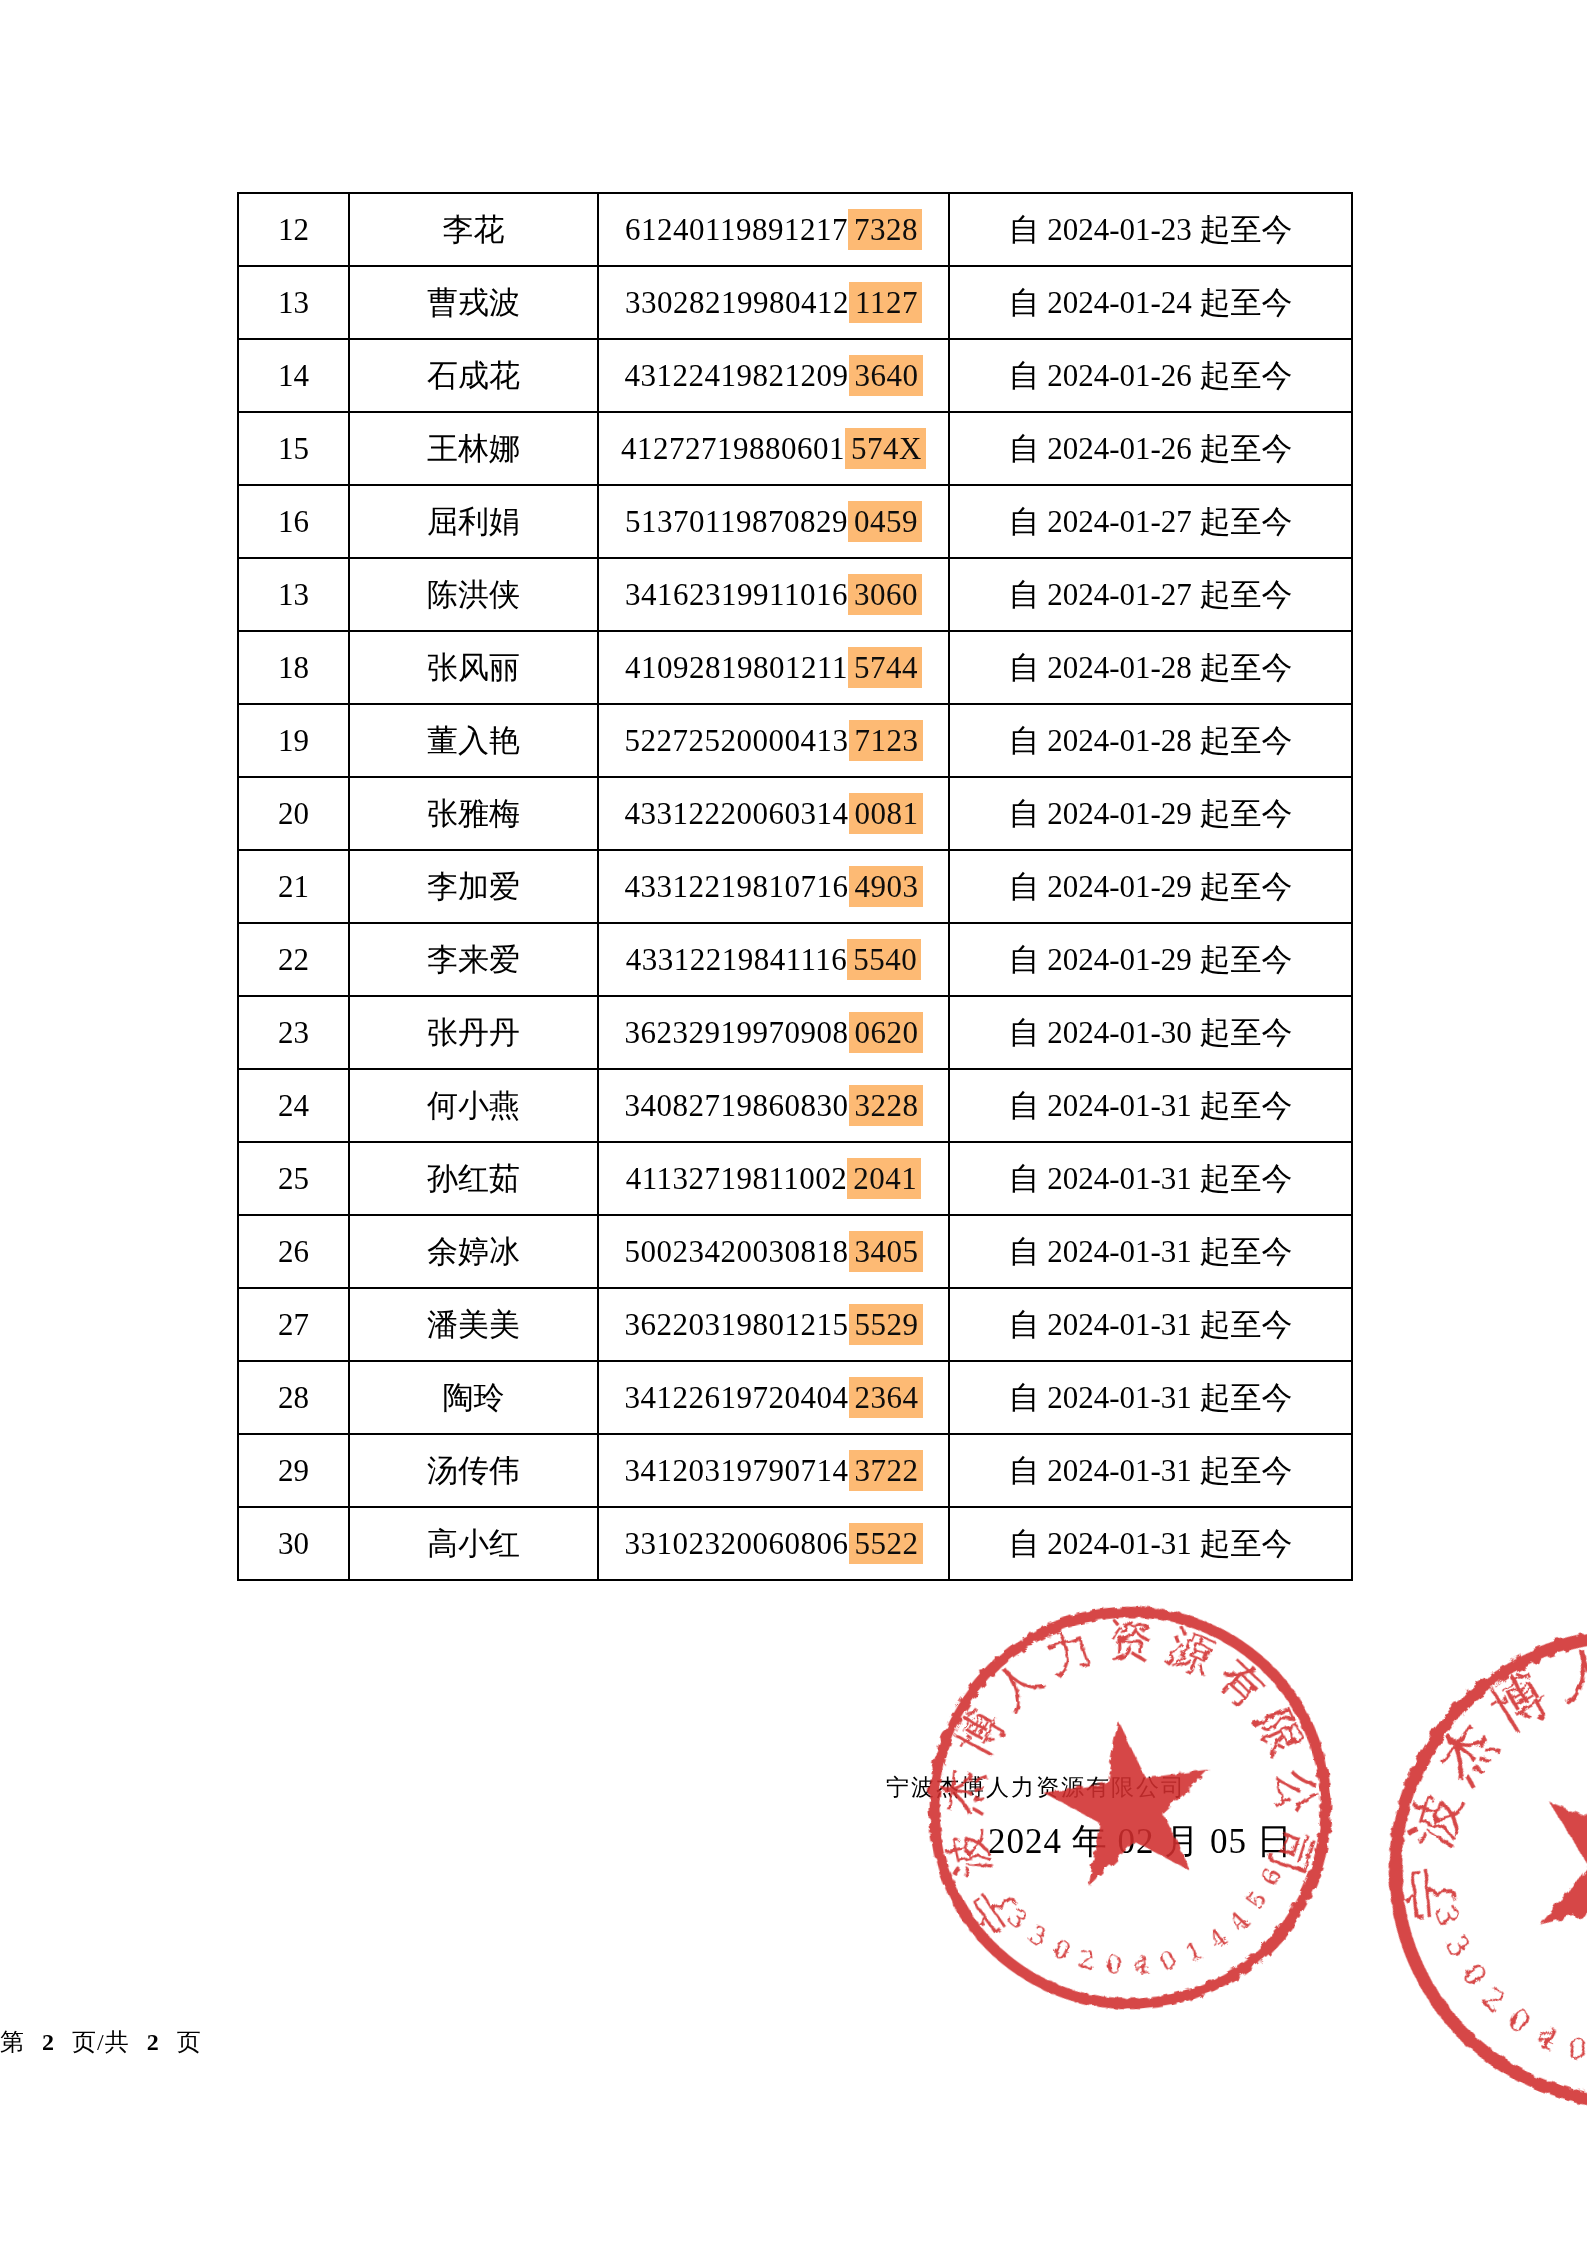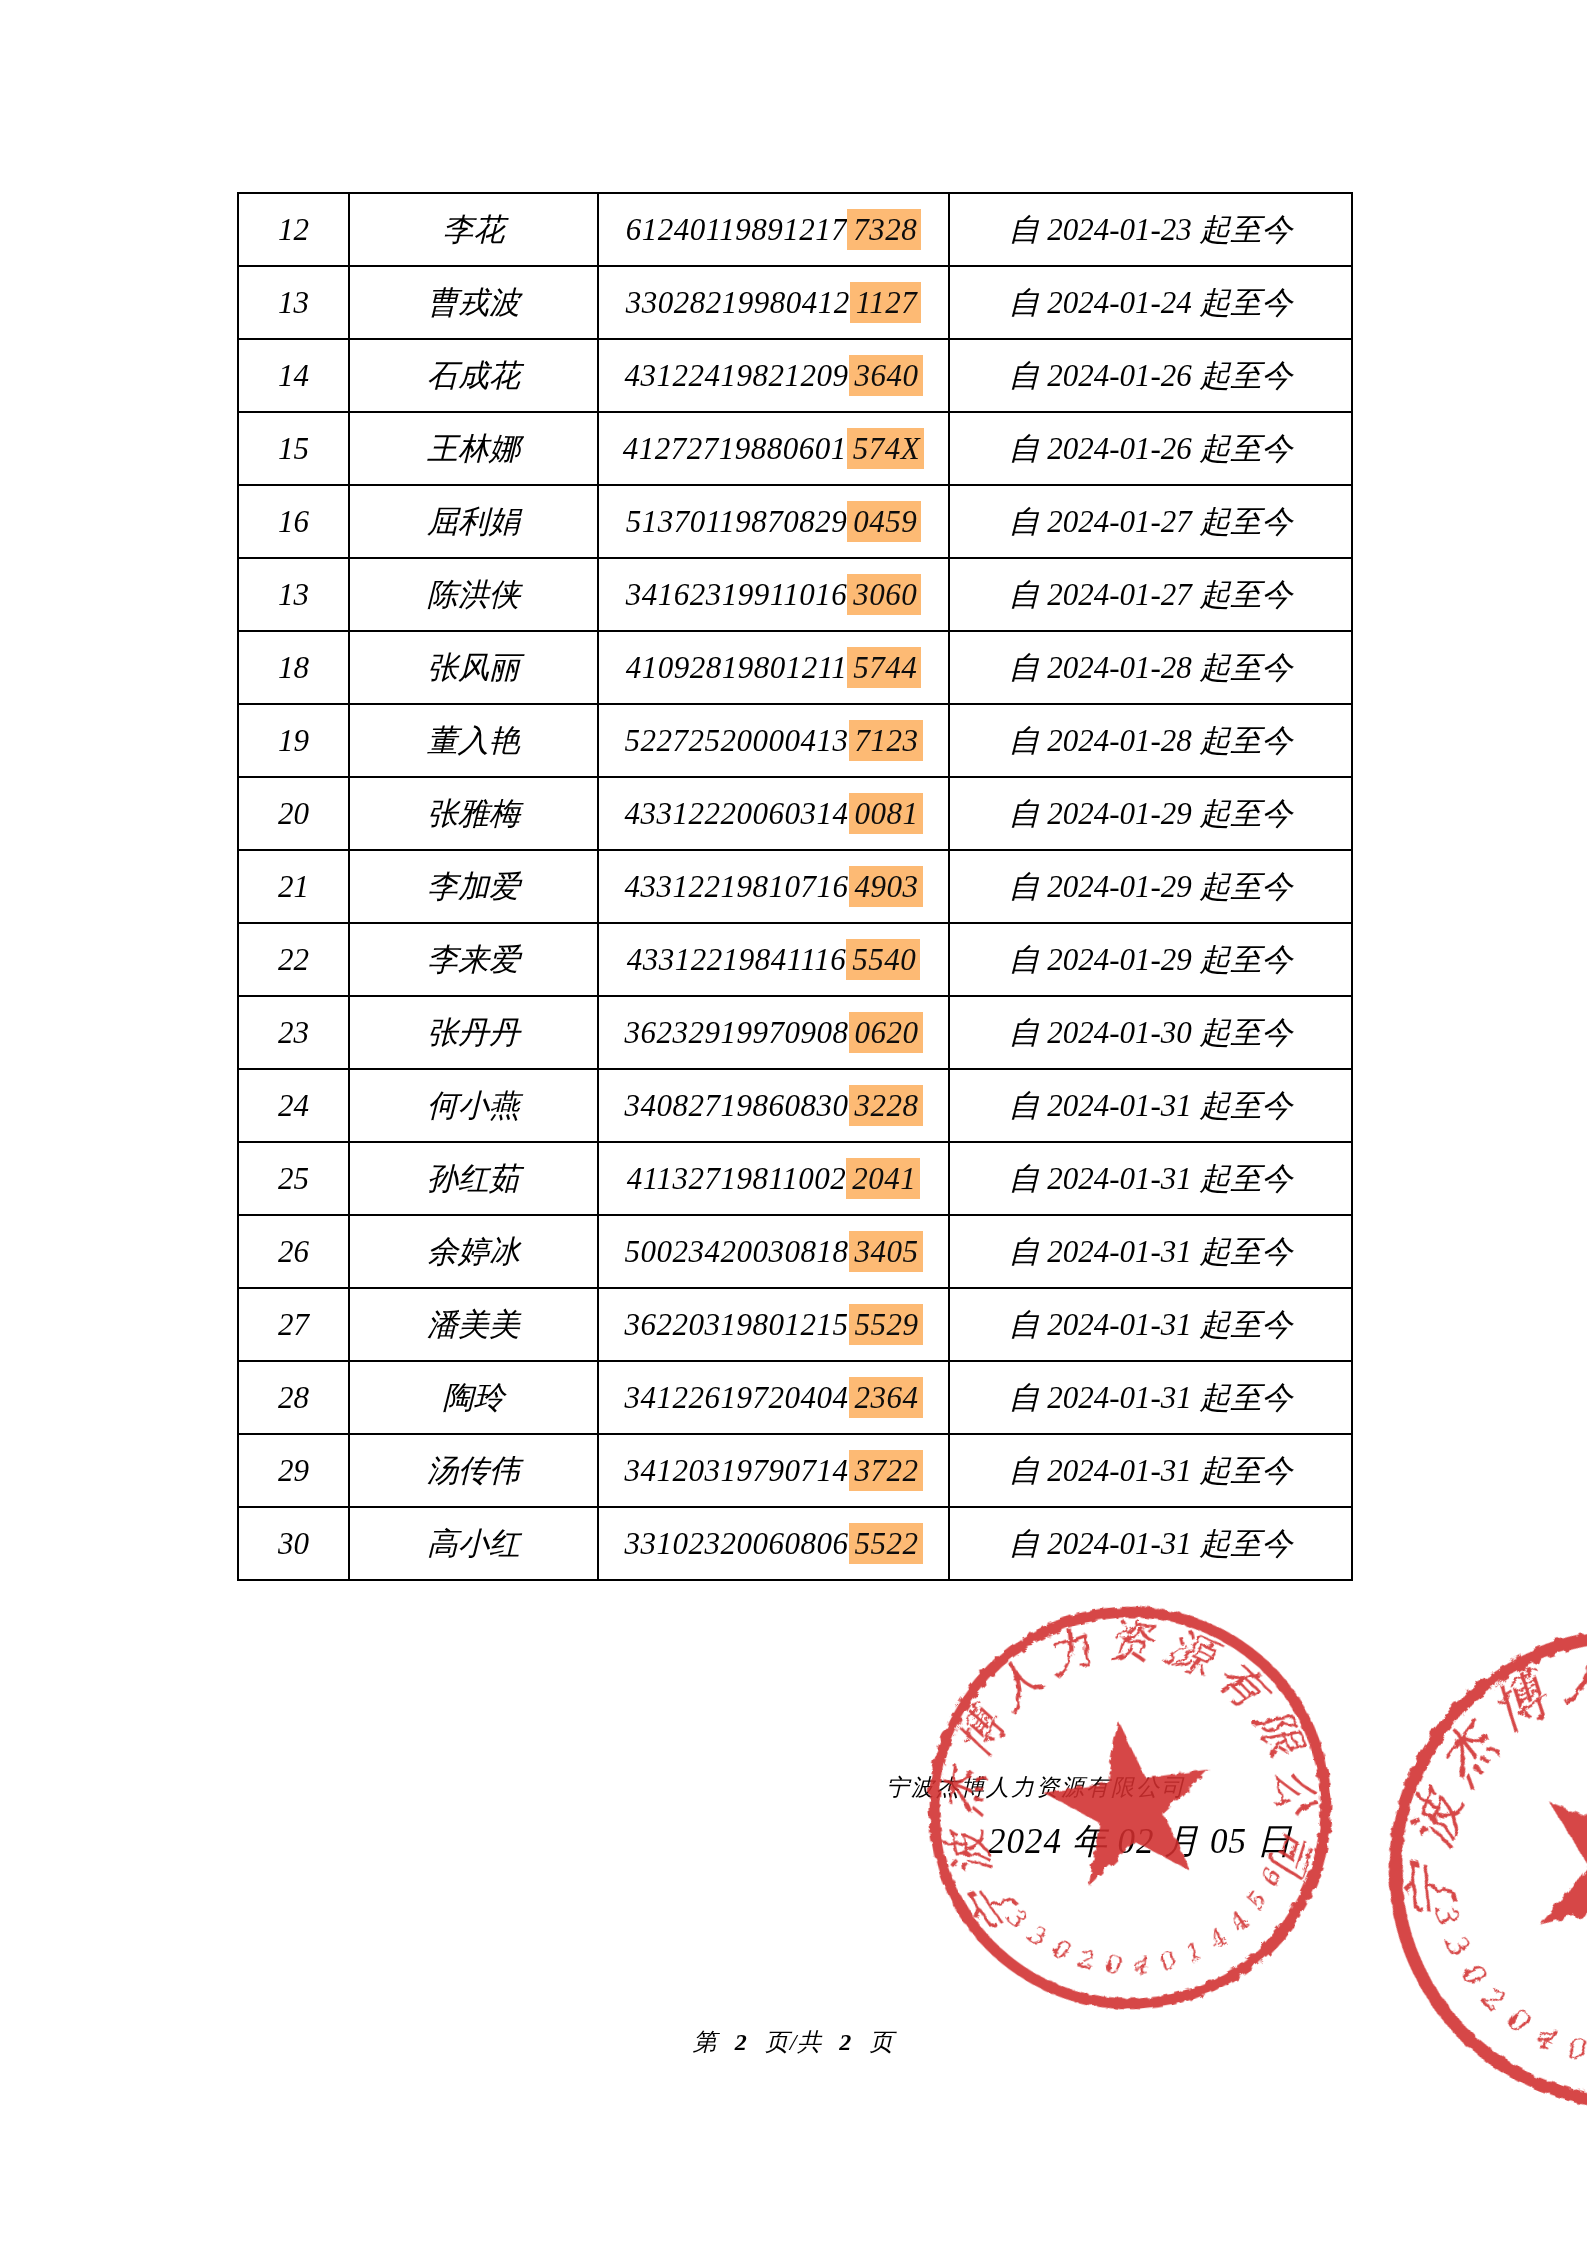--- a/index.html
+++ b/index.html
@@ -3,21 +3,20 @@
 <meta charset="utf-8">
 <style>
   html,body{margin:0;padding:0;background:#888;}
   .page{
     position:relative;
     width:1587px;height:2245px;
     background:#ffffff;
     overflow:hidden;
     font-family:"Liberation Serif","DejaVu Serif",serif;
     color:#000;
-    font-style:italic;
   }
   
   table.roster{
     position:absolute;left:237px;top:192px;
     width:1114px;
     border-collapse:collapse;
     table-layout:fixed;
   }
   table.roster td{
     border:2px solid #000;
@@ -43,21 +42,20 @@
   }
   .date-line{
     position:absolute;left:988px;top:1818px;
     font-size:35px;letter-spacing:1px;
     white-space:nowrap;
     text-align:center;
   }
   
   .footer{
     position:absolute;left:0;top:2026px;width:1587px;
-    text-align:center;
     font-size:24px;
     letter-spacing:1px;
   }
   .footer .num{font-weight:bold;margin:0 10px;}
   
   .seal{position:absolute;pointer-events:none;}
   .seal-1{left:920px;top:1598px;width:420px;height:420px;opacity:0.88;}
   .seal-2{left:1379px;top:1619px;width:500px;height:500px;opacity:0.88;}
 </style>
 </head>

